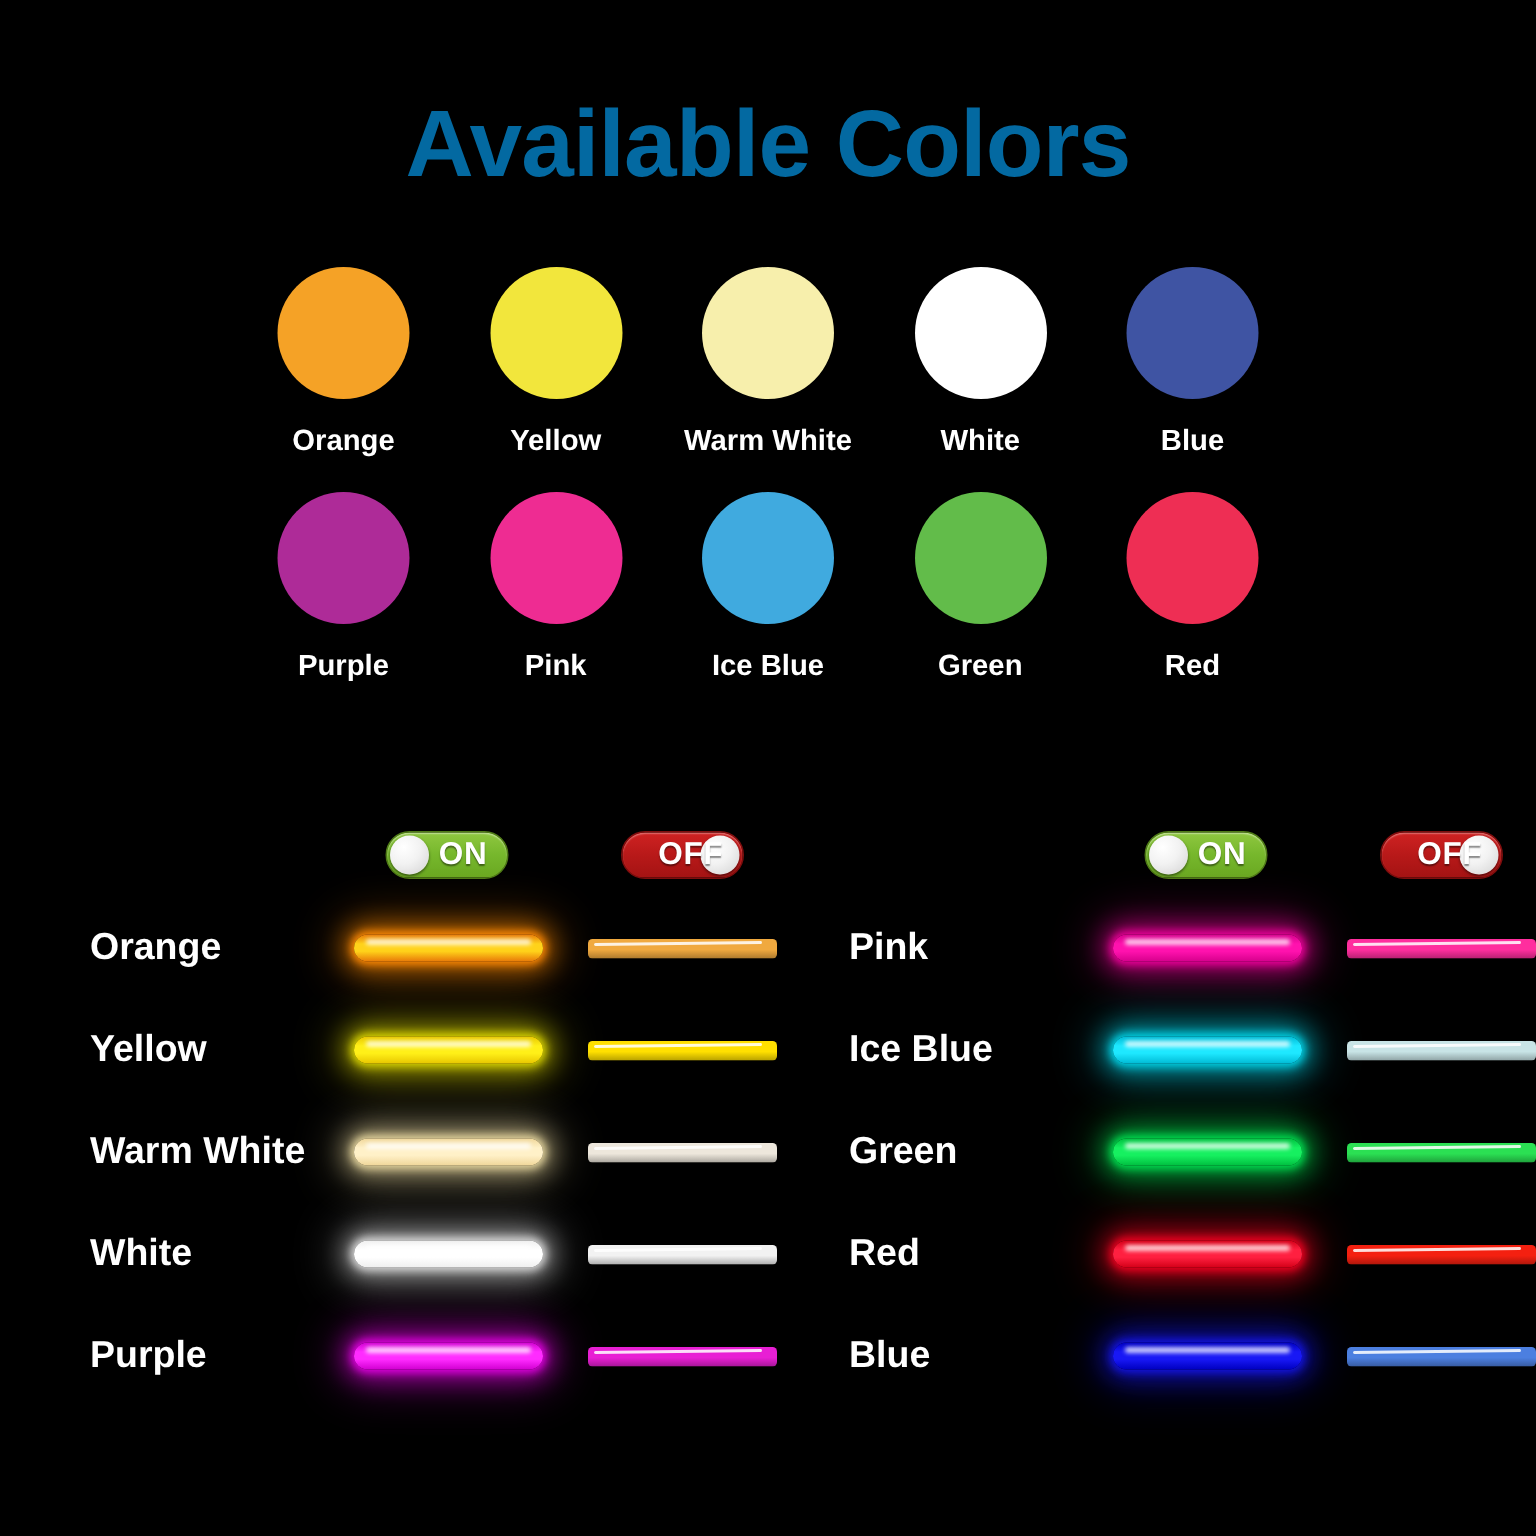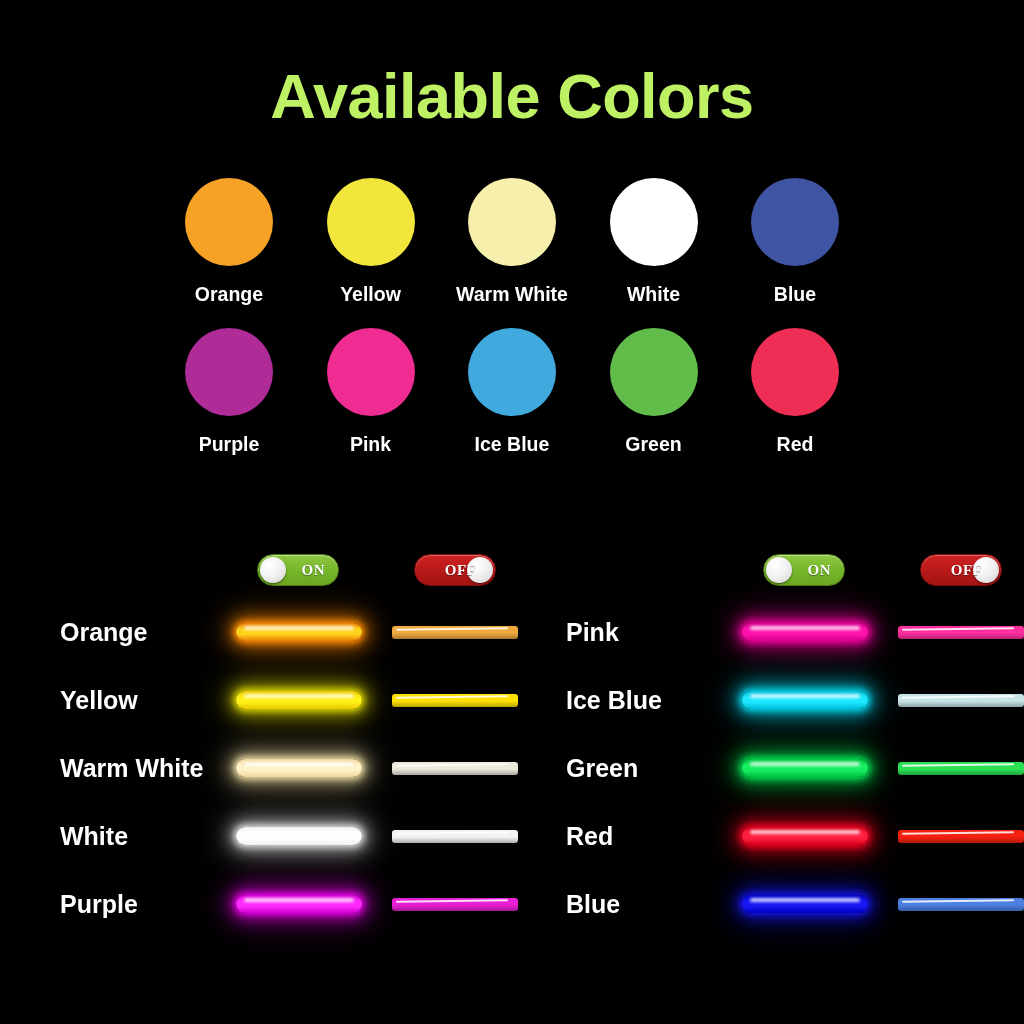--- a/index.html
+++ b/index.html
@@ -15,21 +15,21 @@
   }
 
   
   #page-title {
     position: absolute;
     top: 62px; left: 0; width: 1024px;
     text-align: center;
     font-size: 63px;
     font-weight: bold;
     letter-spacing: -0.5px;
-    color: #bef264;
+    color: #0369a1;
     line-height: 1.1;
   }
 
   
   #swatch-section {
     position: absolute;
     top: 178px; left: 160px; width: 704px;
   }
   .swatch-row {
     display: flex;
@@ -103,28 +103,27 @@
     position: absolute;
     top: 2px;
     width: 26px; height: 26px;
     border-radius: 50%;
     background: radial-gradient(circle at 35% 30%, #ffffff 0%, #f2f2f2 45%, #d2d2d2 100%);
     box-shadow: 0 1px 2px rgba(0,0,0,0.55);
   }
   .toggle-badge.on  .toggle-knob { left: 2px; }
   .toggle-badge.off .toggle-knob { right: 2px; }
   .toggle-text {
-    font-size: 15px;
+    font-size: 21px;
     font-weight: bold;
     color: #ffffff;
     letter-spacing: 0.5px;
     text-shadow: 0 1px 1px rgba(0,0,0,0.45);
     position: relative;
     z-index: 2;
-    font-family: Liberation Serif, serif;
   }
 
   .compare-row {
     position: relative;
     height: 68px;
   }
   .row-label {
     position: absolute;
     left: 38px;
     top: 50%;

